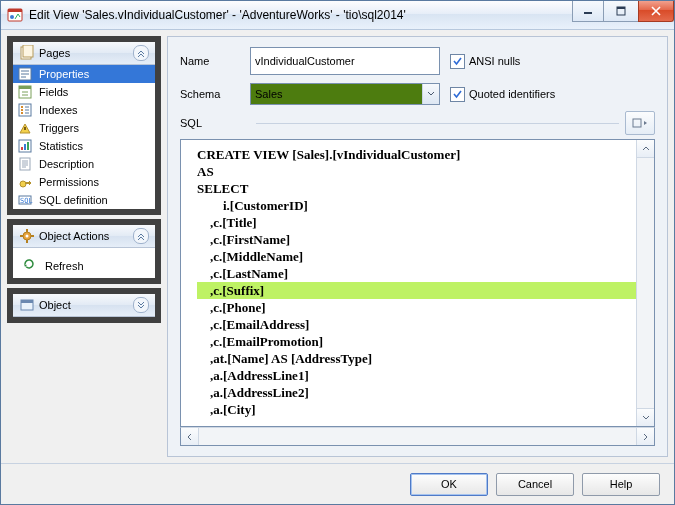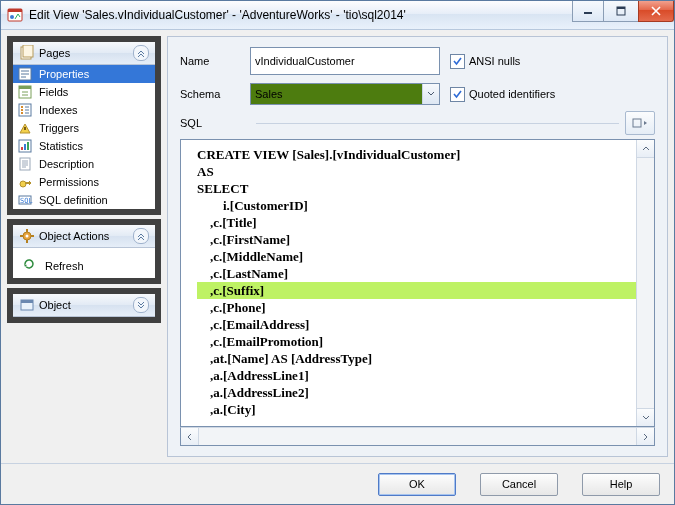--- a/index.html
+++ b/index.html
@@ -40,21 +40,21 @@
 .sql-row .line{flex:1;height:1px;background:#c7d2e1;margin:0 6px}
 .tool-btn{width:28px;height:22px;border:1px solid #a9bad0;background:linear-gradient(#fbfcfd,#e5edf6);display:flex;align-items:center;justify-content:center;border-radius:2px}
 .editor-wrap{flex:1;margin:0 12px 10px 12px;border:1px solid #7a91af;background:#fff;display:flex;min-height:0}
 .editor{flex:1;font-family:Liberation Serif, serif;font-size:13px;font-weight:bold;line-height:17px;padding:6px 0 0 16px;overflow:hidden;white-space:pre}
 .editor .line{padding:0}
 .editor .hl{background:#bef264}
 .vscroll{width:17px;border-left:1px solid #cfd8e4;background:#f2f4f7;display:flex;flex-direction:column}
 .sbtn{height:17px;border-bottom:1px solid #cfd8e4;display:flex;align-items:center;justify-content:center;background:linear-gradient(#fbfcfd,#e8eef6)}
 .sbtn.bottom{border-bottom:none;border-top:1px solid #cfd8e4;margin-top:auto}
 .hscroll{height:17px;margin:0 12px 10px 12px;margin-top:-10px;border:1px solid #7a91af;border-top:1px solid #cfd8e4;background:#f2f4f7;display:flex}
-.footer{height:40px;border-top:1px solid #c7d2e1;display:flex;align-items:center;justify-content:flex-end;padding:0 14px;gap:24px;background:#f0f0f0}
+.footer{height:40px;border-top:1px solid #c7d2e1;display:flex;align-items:center;justify-content:flex-end;padding:0 14px;gap:8px;background:#f0f0f0}
 .btn{width:78px;height:23px;border:1px solid #8f9aaa;background:linear-gradient(#fdfdfd,#e7e7e7);border-radius:2px;cursor:default;display:flex;align-items:center;justify-content:center;font:inherit}
 .btn.default{border-color:#4f7ac7;box-shadow:0 0 0 1px #a5c3ef inset}
 </style>
 </head>
 <body>
 
 <div class="window">
   <div class="titlebar">
     <svg class="app-icon" viewBox="0 0 16 16">
         <rect x="1" y="2" width="14" height="12" rx="1" fill="#fff" stroke="#c0392b"></rect>

